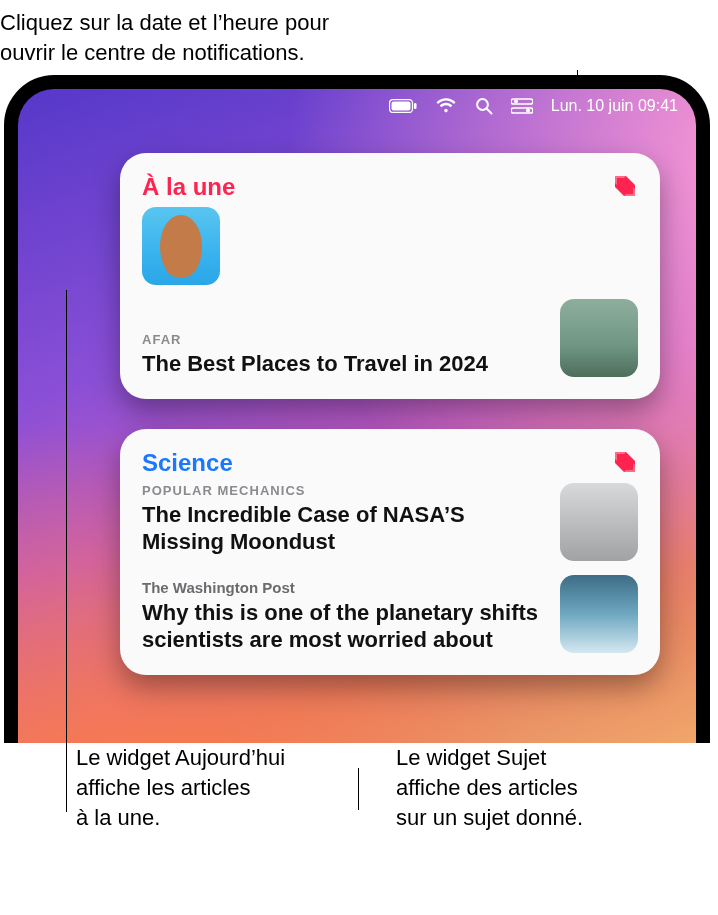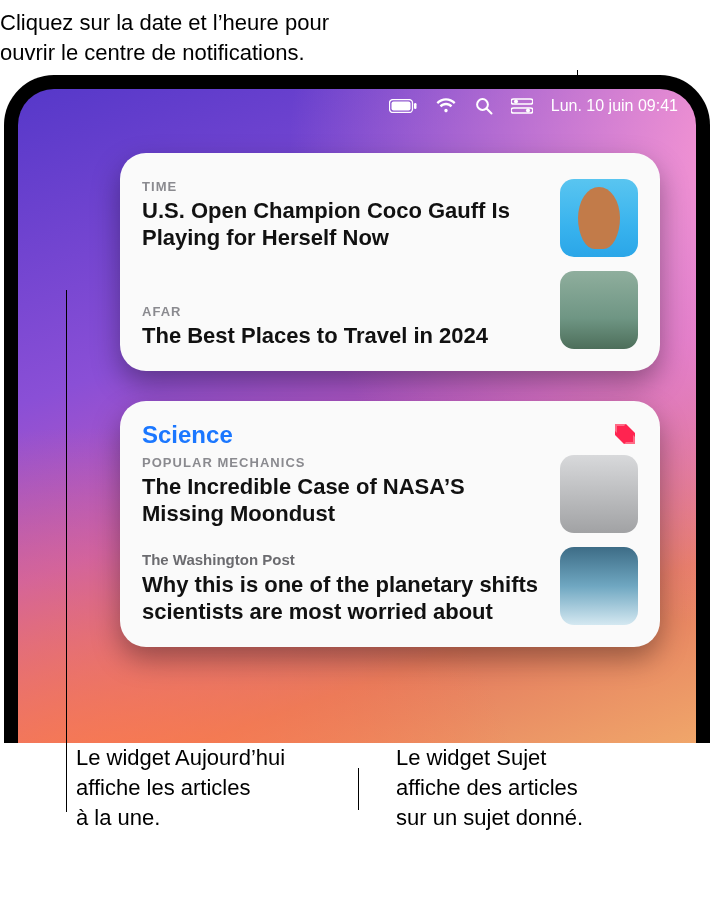--- a/index.html
+++ b/index.html
@@ -215,26 +215,32 @@
               <rect x="0" y="10" width="22" height="5" rx="2.5" fill="none" stroke="#fff" stroke-width="1.6"></rect>
               <circle cx="17" cy="12.5" r="2" fill="#fff"></circle>
             </svg>
         </span>
         <span class="clock">Lun. 10 juin  09:41</span>
       </div>
 
       <div class="nc">
 
         <div class="widget">
+          <div class="w-head">
+            <div class="w-title red">À la une</div>
+            <span class="news-ic">
+              <svg width="26" height="26" viewBox="0 0 26 26">
+                  <path d="M3 3h11l9 9v11H12L3 14V3z" fill="#ff2450"></path>
+                  <path d="M3 3h11l-2 2H5v7l-2-2V3z" fill="#ff6b86"></path>
+                  <path d="M23 23H12l2-2h7v-7l2 2v7z" fill="#ff6b86"></path>
+                </svg>
+            </span>
+          </div>
           <div class="first-group">
             <div class="article">
-              <div class="article-text">
-                <div class="source">TIME</div>
-                <div class="headline">U.S. Open Champion Coco Gauff Is Playing for Herself Now</div>
-              </div>
               <div class="thumb th-a"></div>
             </div>
             <div class="article">
               <div class="article-text">
                 <div class="source">AFAR</div>
                 <div class="headline">The Best Places to Travel in 2024</div>
               </div>
               <div class="thumb th-b"></div>
             </div>
           </div>

